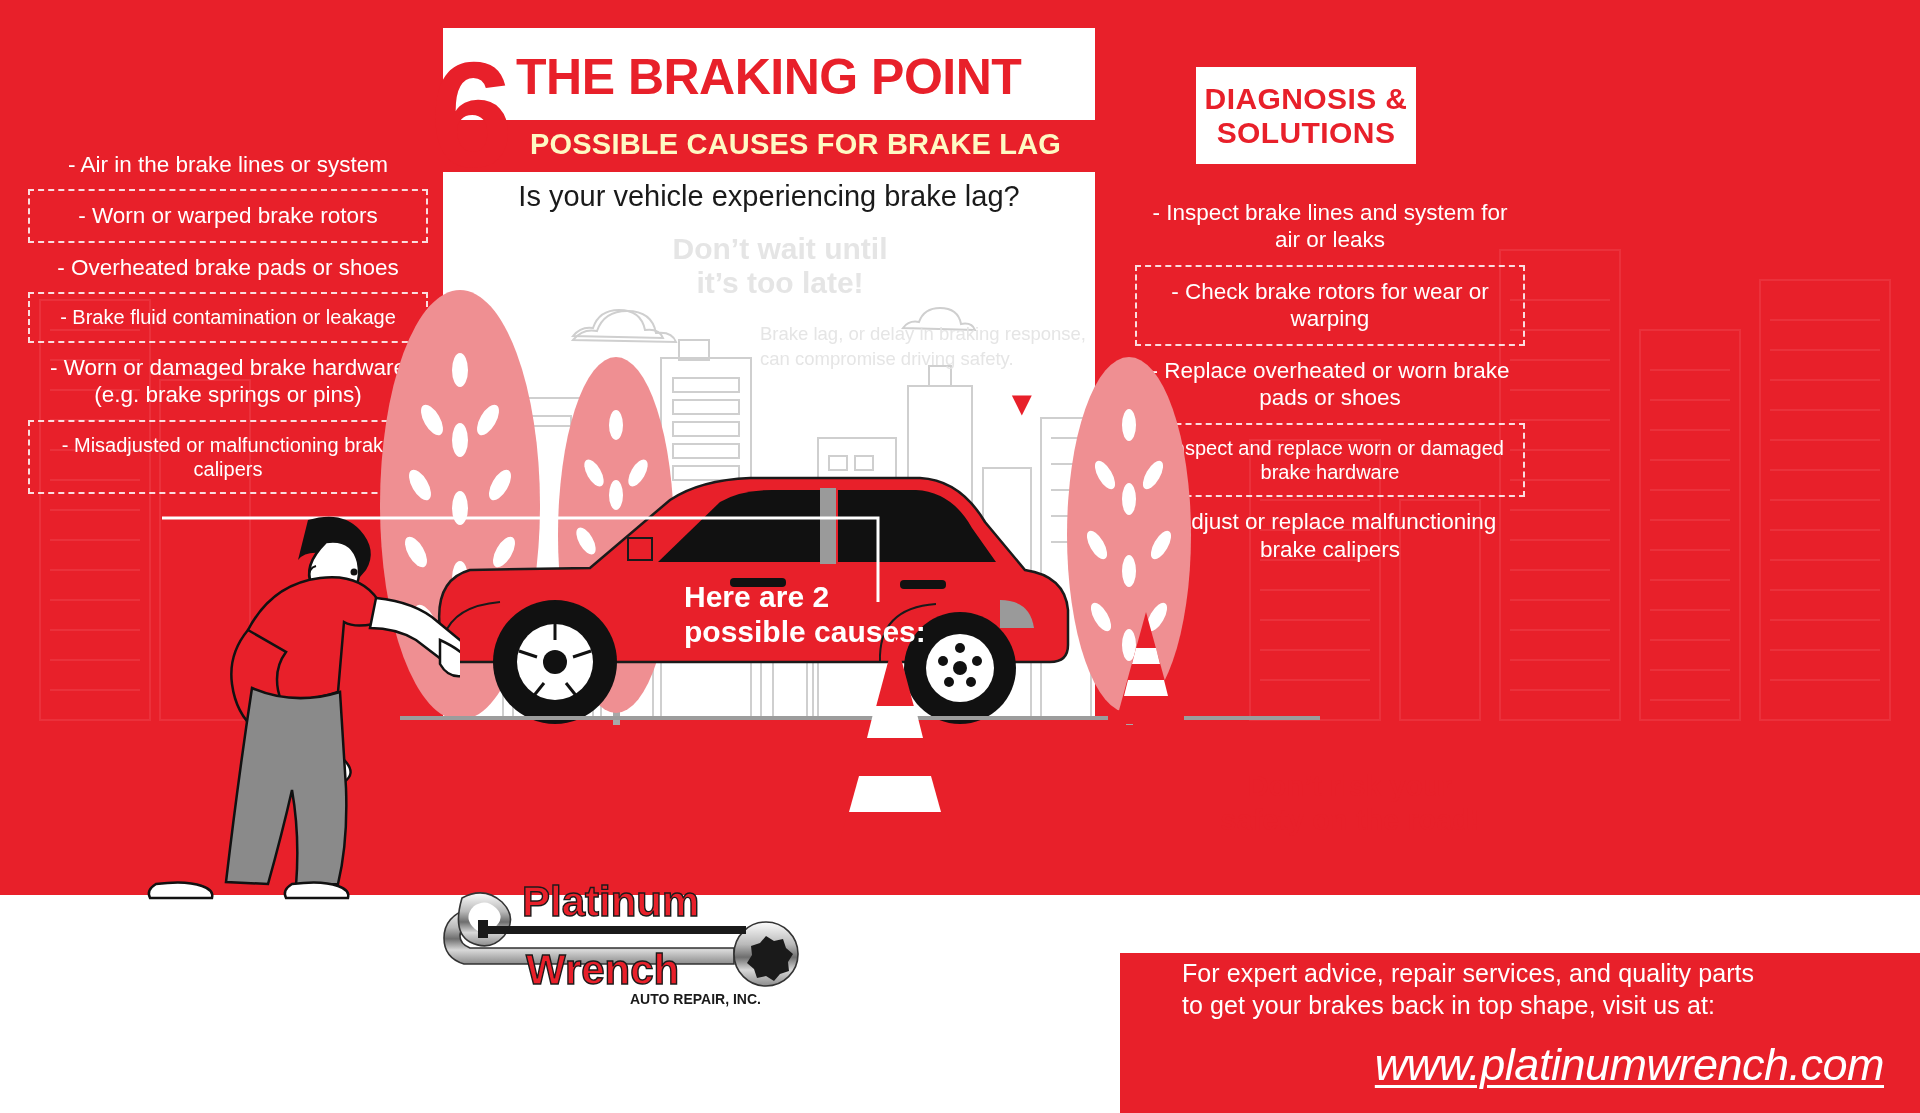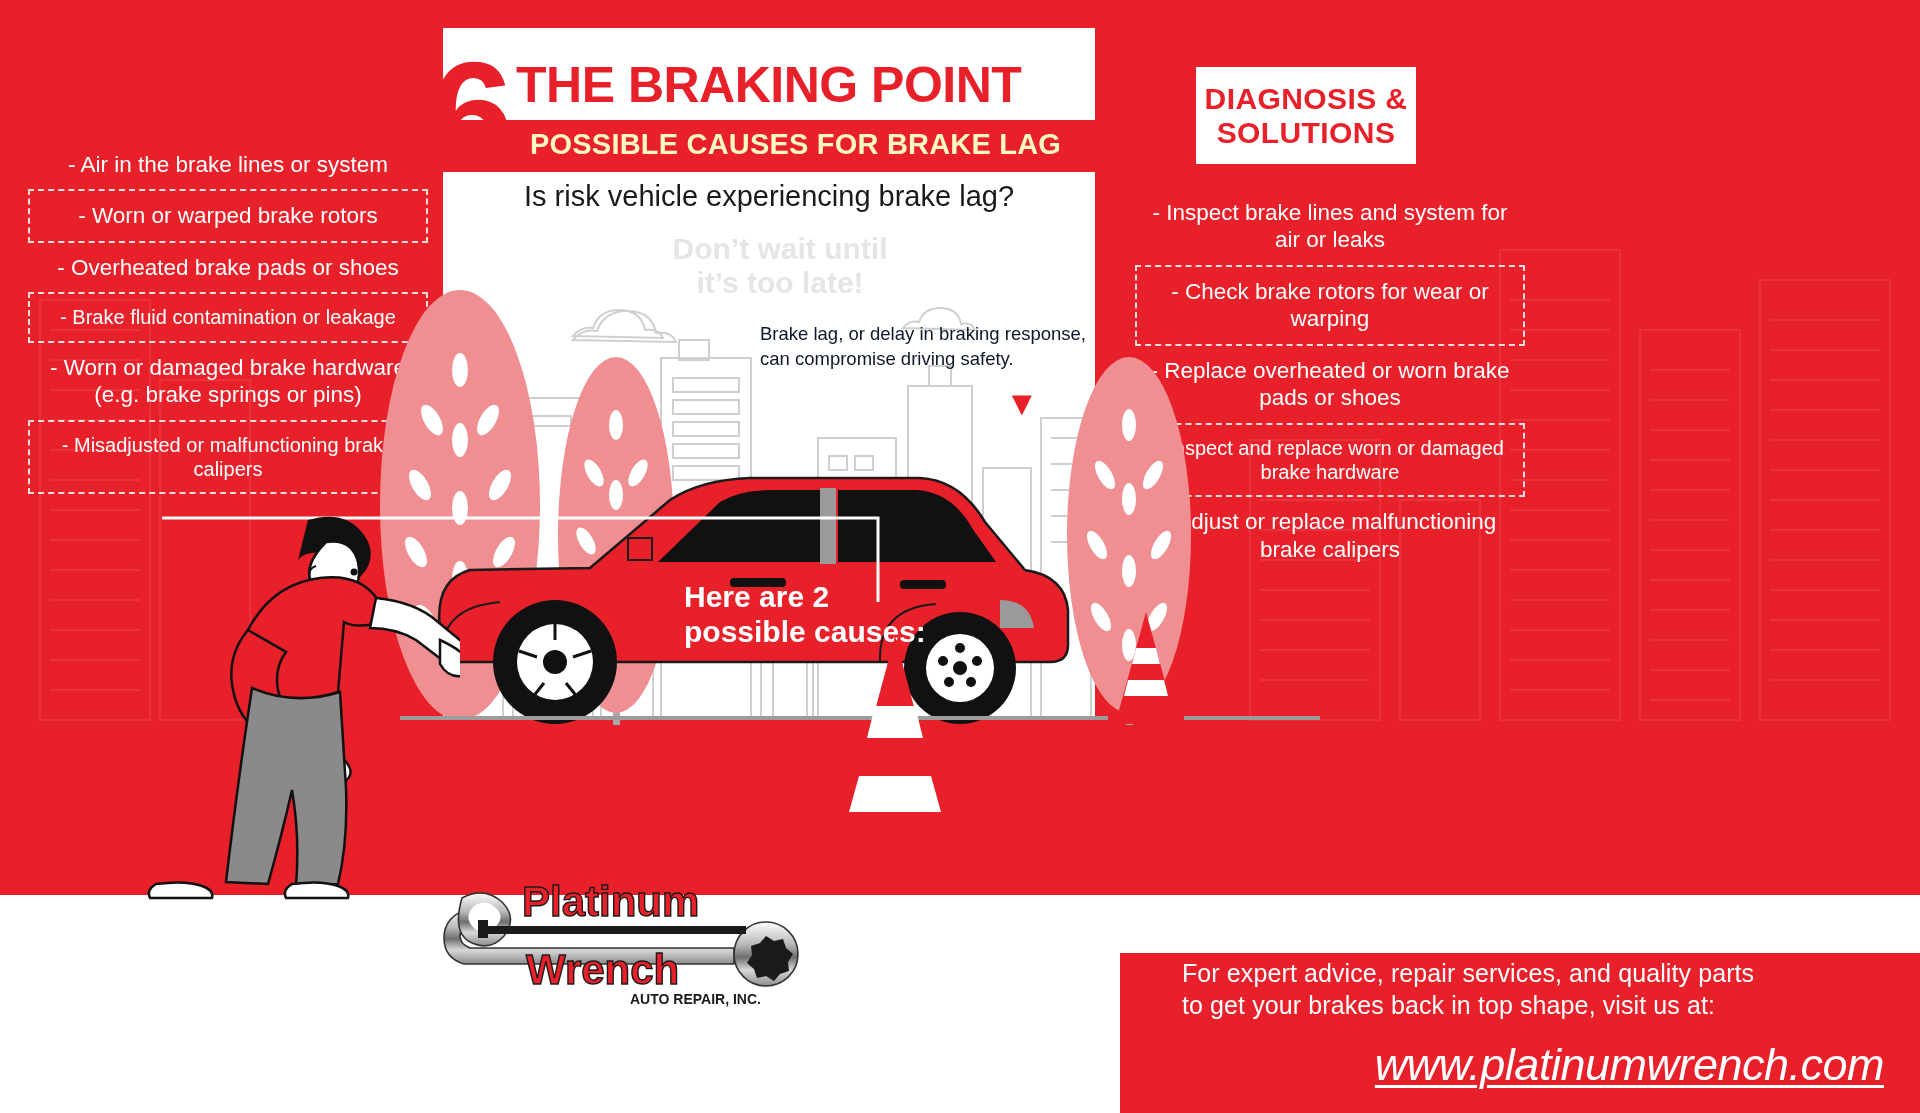--- a/index.html
+++ b/index.html
@@ -51,41 +51,41 @@
   .hdr-redbar {
     position:absolute; left:443px; top:120px; width:652px; height:52px;
     background:#E8202A; z-index:6;
   }
   .big6 {
     position:absolute; left:430px; top:40px; z-index:8;
     font-size:150px; font-weight:bold; color:#E8202A; line-height:1;
     font-family:"Liberation Sans", sans-serif;
   }
   .title-main {
-    position:absolute; left:516px; top:60px; z-index:9;
+    position:absolute; left:516px; top:52px; z-index:9;
     font-size:50px; font-weight:bold; color:#E8202A;
     letter-spacing:-.5px; line-height:1;
   }
   .title-sub {
     position:absolute; left:530px; top:128px; z-index:9;
     font-size:29px; font-weight:bold; color:#fef9c3; letter-spacing:.2px;
   }
 
   
   .q-line {
     position:absolute; left:443px; top:180px; width:652px; text-align:center;
     font-size:29px; color:#1a1a1a; z-index:9;
   }
   .dont-wait {
     position:absolute; left:640px; top:232px; width:280px; text-align:center;
     font-size:30px; font-weight:bold; color:#e5e5e5; line-height:1.12; z-index:9;
   }
   .para {
     position:absolute; left:760px; top:322px; width:330px;
-    font-size:18.5px; color:#0f172a; line-height:1.33; z-index:9;
+    font-size:18.5px; color:#e5e5e5; line-height:1.33; z-index:9;
   }
   .chev {
     position:absolute; left:1005px; top:386px; z-index:9;
     font-size:34px; font-weight:bold; color:#E8202A; line-height:1;
   }
   .here-are {
     position:absolute; left:684px; top:580px; width:300px;
     font-size:30px; font-weight:bold; color:#ffffff; line-height:1.16; z-index:12;
   }
   .callout-line { position:absolute; z-index:12; }
@@ -210,21 +210,21 @@
       </g>
     </svg>
   </div>
 
   <div class="hdr-white"></div>
   <div class="hdr-redbar"></div>
   <div class="big6">6</div>
   <div class="title-main">THE BRAKING POINT</div>
   <div class="title-sub">POSSIBLE CAUSES FOR BRAKE LAG</div>
 
-  <div class="q-line">Is risk vehicle experiencing brake lag?</div>
+  <div class="q-line">Is your vehicle experiencing brake lag?</div>
   <div class="dont-wait">
     <div>Don’t wait until</div>
     <div>it’s too late!</div>
   </div>
   <div class="para">
     <div>Brake lag, or delay in braking response,</div>
     <div>can compromise driving safety.</div>
   </div>
   <div class="chev">▼</div>
 

